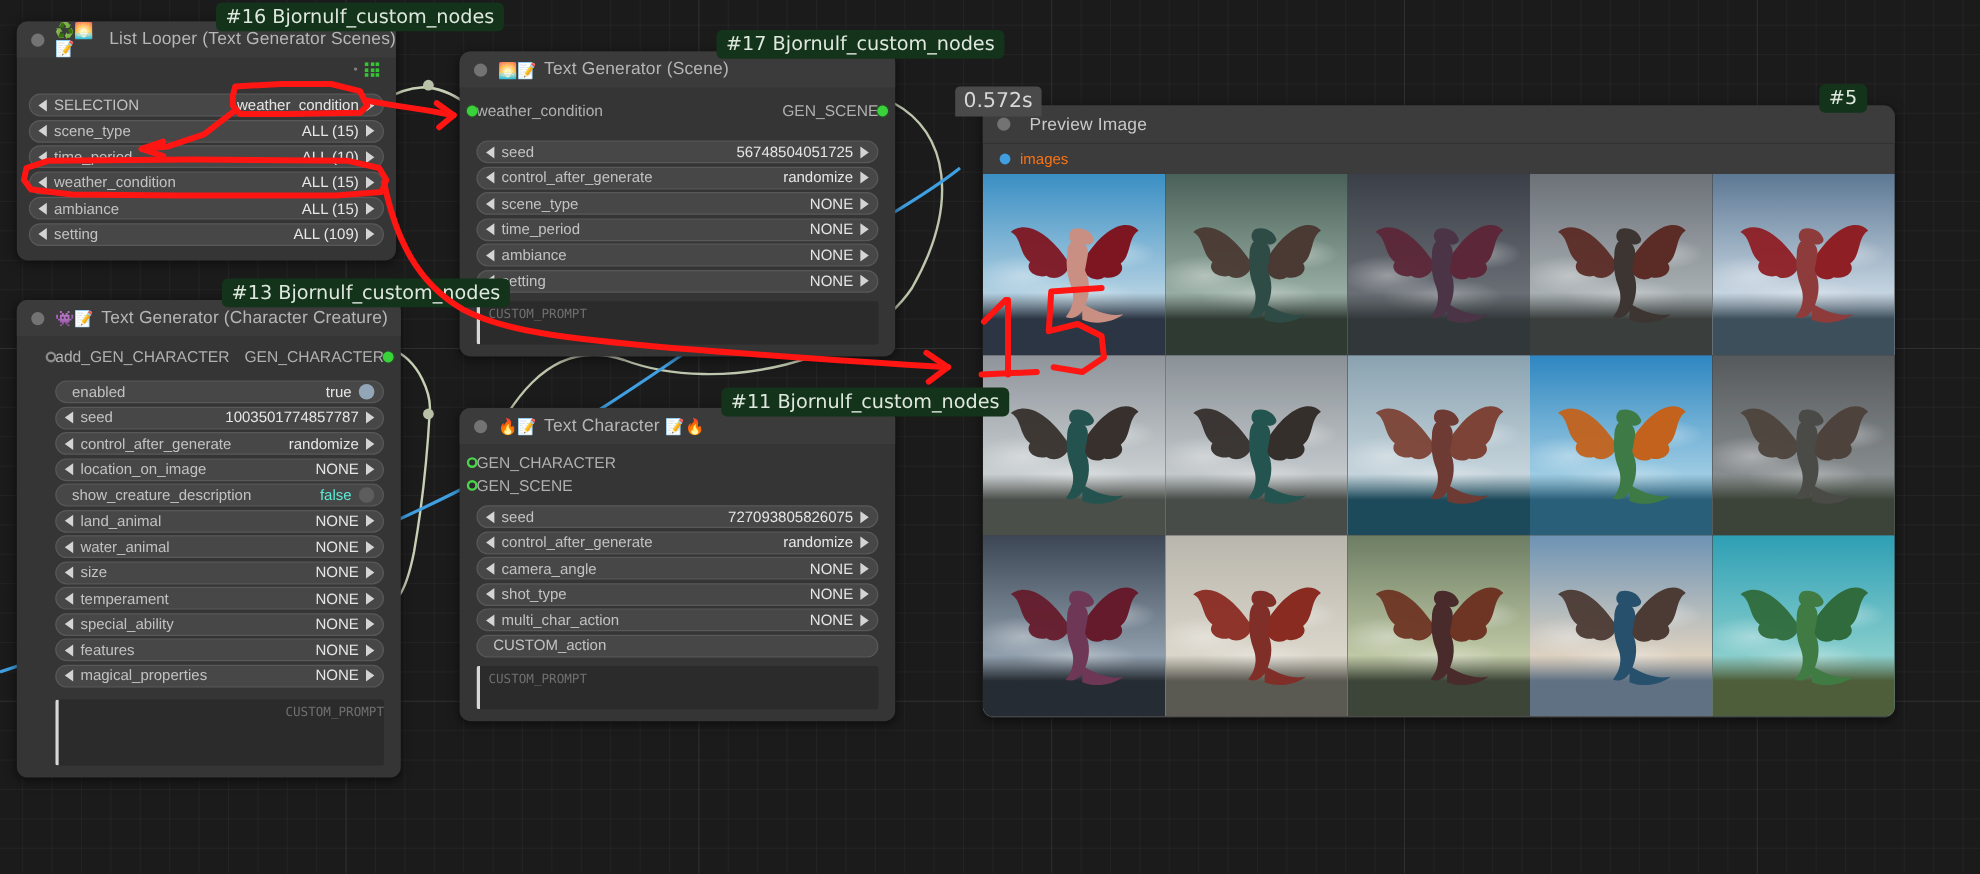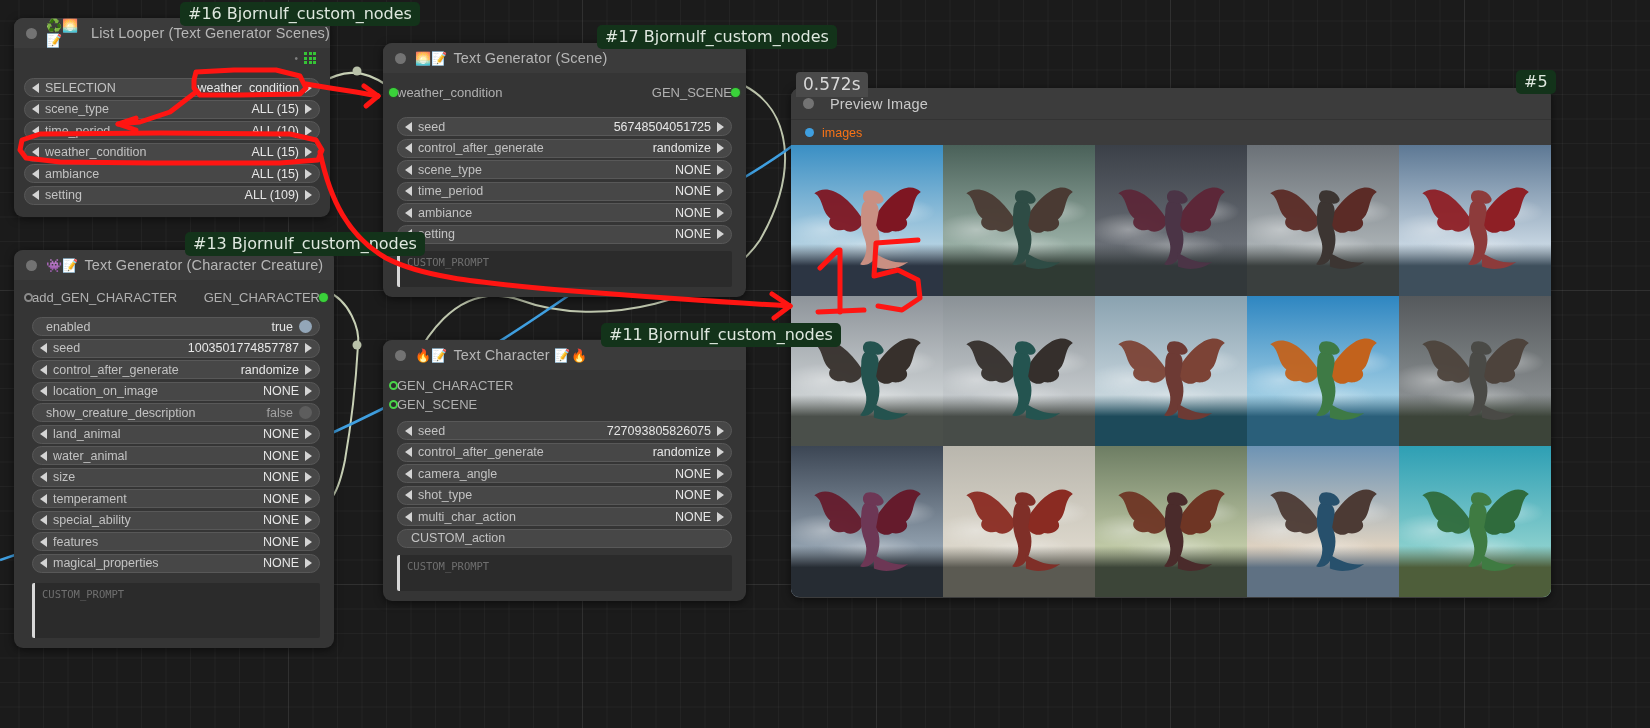--- a/index.html
+++ b/index.html
@@ -300,21 +300,21 @@
   </div>
 
   <div class="badge" style="left:185px; top:232px;">#13 Bjornulf_custom_nodes</div>
 
   <div class="node" id="creature-node" style="left:14px; top:250px; width:320px;">
     <div class="node-title">
       <span class="collapse-dot"></span>
       <span class="title-emoji">👾📝</span>
       <span class="title-text">Text Generator (Character Creature)</span>
     </div>
-    <div class="node-body" style="padding:6px 14px 10px 18px;">
+    <div class="node-body" style="padding:6px 14px 10px 32px;text-align:right;">
       <div class="socket-row" style="padding:0;">
         <span class="dot grey" style="left:-8px;"></span>
         <span class="sname">add_GEN_CHARACTER</span>
         <span class="stype">GEN_CHARACTER</span>
         <span class="dot green" style="right:-8px;"></span>
       </div>
 
       <div class="w plain" style="margin-top:9px;">
         <span class="wlabel">enabled</span>
         <span class="wvalue">true</span>
@@ -333,21 +333,21 @@
         <span class="arrow-r"></span>
       </div>
       <div class="w">
         <span class="arrow-l"></span>
         <span class="wlabel">location_on_image</span>
         <span class="wvalue">NONE</span>
         <span class="arrow-r"></span>
       </div>
       <div class="w plain">
         <span class="wlabel">show_creature_description</span>
-        <span class="wvalue" style="color:#a3a3a3">false</span>
+        <span class="wvalue" style="color:#5eead4">false</span>
         <span class="toggle-knob off"></span>
       </div>
       <div class="w">
         <span class="arrow-l"></span>
         <span class="wlabel">land_animal</span>
         <span class="wvalue">NONE</span>
         <span class="arrow-r"></span>
       </div>
       <div class="w">
         <span class="arrow-l"></span>
@@ -448,21 +448,21 @@
 
       <div class="prompt-box" style="height:36px;">
         <span>CUSTOM_PROMPT</span>
       </div>
     </div>
   </div>
 
   <div class="badge" style="left:1516px; top:70px;">#5</div>
   <div class="time-badge" style="left:796px; top:72px;">0.572s</div>
 
-  <div class="node" id="preview-node" style="left:791px; top:88px; width:760px; height:510px;">
+  <div class="node" id="preview-node" style="left:819px; top:88px; width:760px; height:510px;">
     <div class="node-title" style="height:31px;">
       <span class="collapse-dot"></span>
       <span class="title-text" style="margin-left:7px;">Preview Image</span>
     </div>
     <div class="images-row">
       <span class="dot blue" style="position:relative;left:0;"></span>
       <span class="lbl">images</span>
     </div>
     <div class="img-grid" id="img-grid">
         <div class="thumb" title="red-winged dragon over blue sky mountains">

